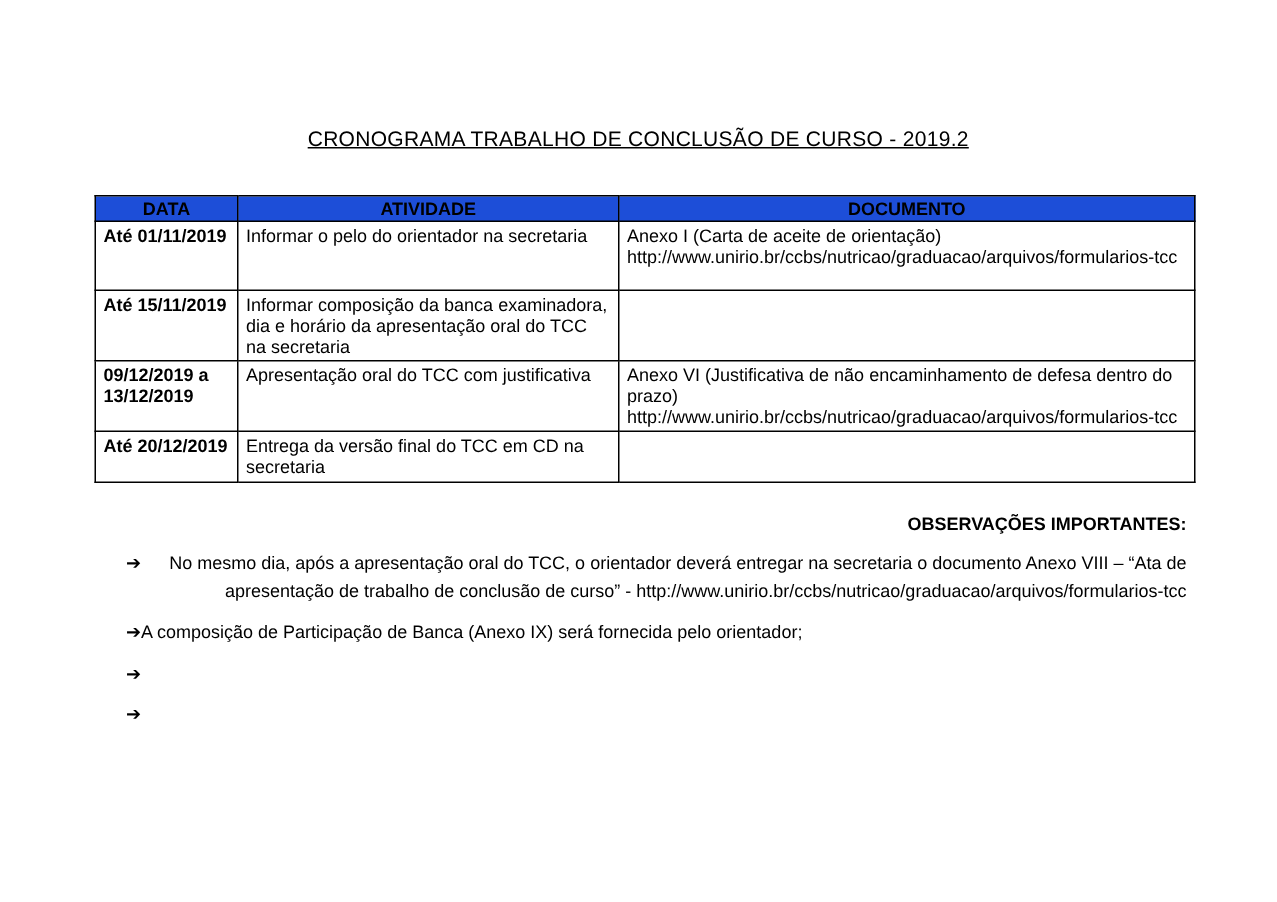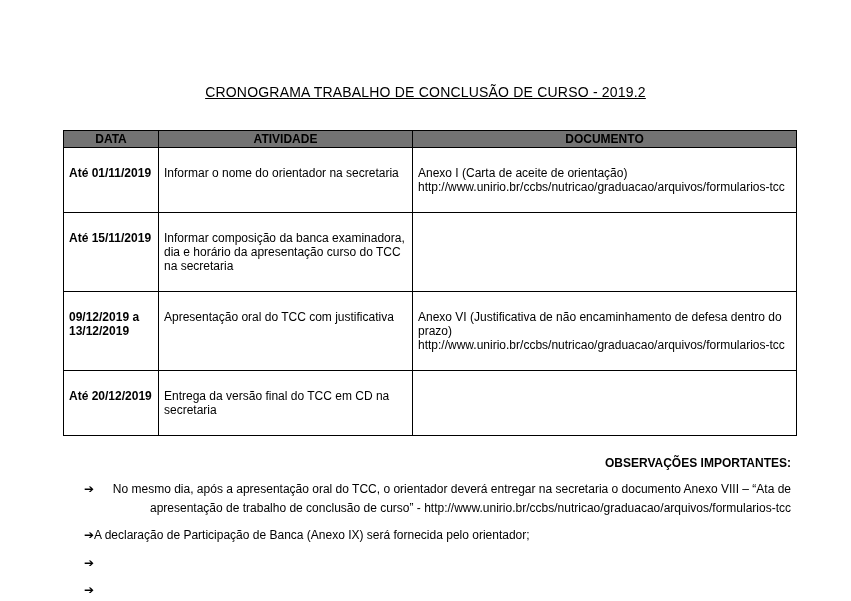--- a/index.html
+++ b/index.html
@@ -27,24 +27,24 @@
   table.schedule {
     border-collapse: collapse;
     margin-left: 63px;
     width: 716px;
     table-layout: fixed;
     font-size: 12px;
   }
   table.schedule th, table.schedule td {
     border: 1px solid #000000;
     vertical-align: top;
-    padding: 18px 5px;
+    padding: 2px 5px;
   }
   table.schedule th {
-    background: #737373;
+    background: #1d4ed8;
     font-weight: bold;
     text-align: center;
     padding: 1px 4px;
     font-size: 12px;
   }
   .col-data      { width: 95px;  font-weight: bold; }
   .col-atividade { width: 254px; }
   .col-documento { width: 384px; white-space: pre-line; }
   tr.r1 td { height: 46px; }
   tr.r2 td { height: 46px; }
@@ -86,27 +86,27 @@
     <thead>
       <tr>
         <th class="col-data">DATA</th>
         <th class="col-atividade">ATIVIDADE</th>
         <th class="col-documento">DOCUMENTO</th>
       </tr>
     </thead>
     <tbody>
       <tr class="r1">
         <td class="col-data">Até 01/11/2019</td>
-        <td class="col-atividade">Informar o nome do orientador na secretaria</td>
+        <td class="col-atividade">Informar o pelo do orientador na secretaria</td>
         <td class="col-documento">Anexo I (Carta de aceite de orientação)
 http://www.unirio.br/ccbs/nutricao/graduacao/arquivos/formularios-tcc</td>
       </tr>
       <tr class="r2">
         <td class="col-data">Até 15/11/2019</td>
-        <td class="col-atividade">Informar composição da banca examinadora, dia e horário da apresentação curso do TCC na secretaria</td>
+        <td class="col-atividade">Informar composição da banca examinadora, dia e horário da apresentação oral do TCC na secretaria</td>
         <td class="col-documento"></td>
       </tr>
       <tr class="r4">
         <td class="col-data">09/12/2019 a 13/12/2019</td>
         <td class="col-atividade">Apresentação oral do TCC com justificativa</td>
         <td class="col-documento">Anexo VI (Justificativa de não encaminhamento de defesa dentro do prazo)
 http://www.unirio.br/ccbs/nutricao/graduacao/arquivos/formularios-tcc</td>
       </tr>
       <tr class="r5">
         <td class="col-data">Até 20/12/2019</td>
@@ -118,21 +118,21 @@
 
   <div class="observations">
     <div class="obs-heading">OBSERVAÇÕES IMPORTANTES:</div>
 
     <div class="obs-item">
       <span class="arrow">➔</span>
       <span>No mesmo dia, após a apresentação oral do TCC, o orientador deverá entregar na secretaria o documento Anexo VIII – “Ata de apresentação de trabalho de conclusão de curso” - http://www.unirio.br/ccbs/nutricao/graduacao/arquivos/formularios-tcc</span>
     </div>
     <div class="obs-item">
       <span class="arrow">➔</span>
-      <span>A declaração de Participação de Banca (Anexo IX) será fornecida pelo orientador;</span>
+      <span>A composição de Participação de Banca (Anexo IX) será fornecida pelo orientador;</span>
     </div>
     <div class="obs-item">
       <span class="arrow">➔</span>
     </div>
     <div class="obs-item">
       <span class="arrow">➔</span>
     </div>
   </div>
 
 </div>

